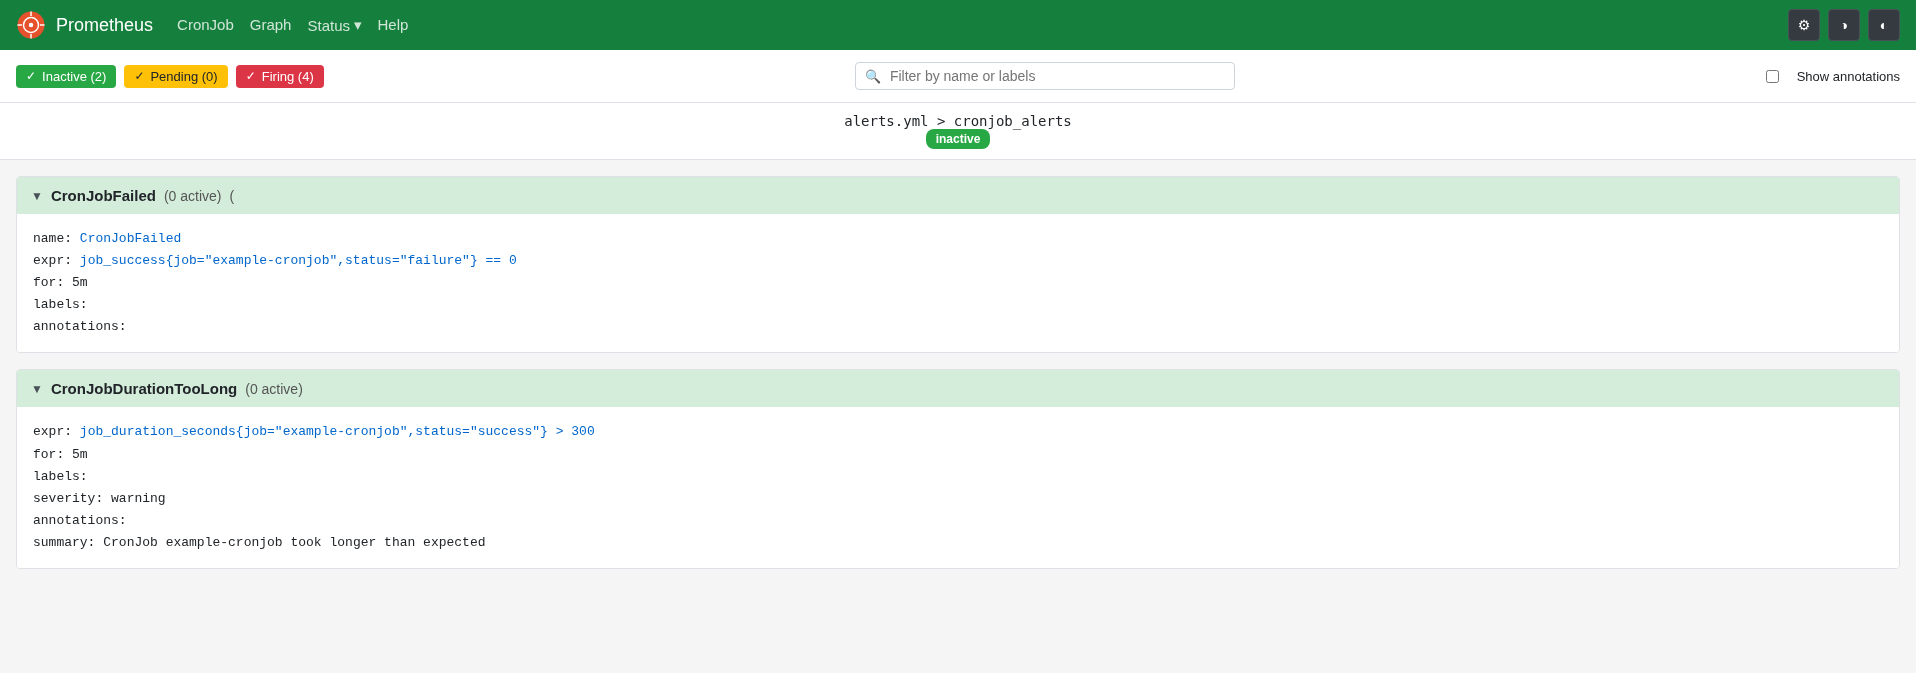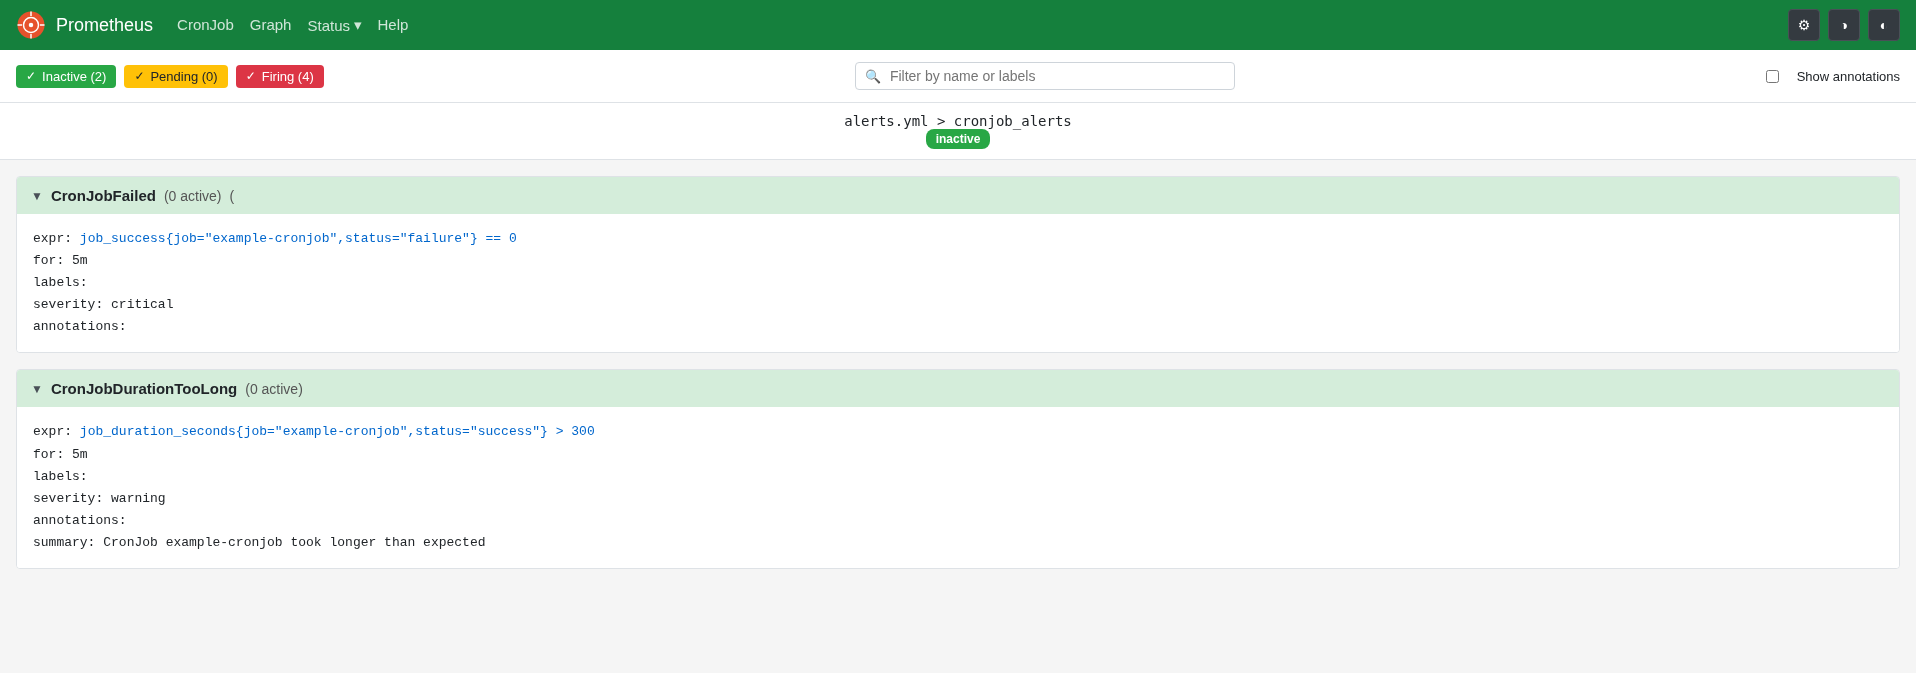--- a/index.html
+++ b/index.html
@@ -257,36 +257,36 @@
 <div class="alert-group">
   <div class="alert-group-header">
     <span class="group-chevron">▼</span>
     <span class="group-name">CronJobFailed</span> 
       <span style="color:#555;font-size:14px;font-weight:normal;">(0 active)</span>
     <span class="group-active">(</span>
 
   </div>
   <div class="alert-rule-body">
     <div>
+      <span class="label-key">name:</span>
+      <span> </span>
+      <a class="label-link">CronJobFailed</a>
+    </div>
+    <div>
       <span class="label-key">expr:</span>
       <span> </span>
       <a class="label-link">job_success{job="example-cronjob",status="failure"} == 0</a>
     </div>
     <div>
       <span class="label-key">for:</span>
       <span> </span>
       <span class="label-key">5m</span>
     </div>
     <div>
       <span class="label-key">labels:</span>
-    </div>
-    <div>
-      <span class="label-key">    severity:</span>
-      <span> </span>
-      <span class="label-key">critical</span>
     </div>
     <div>
       <span class="label-key">annotations:</span>
     </div>
   </div>
 </div>
 
 <div class="alert-group">
   <div class="alert-group-header">
     <span class="group-chevron">▼</span>

